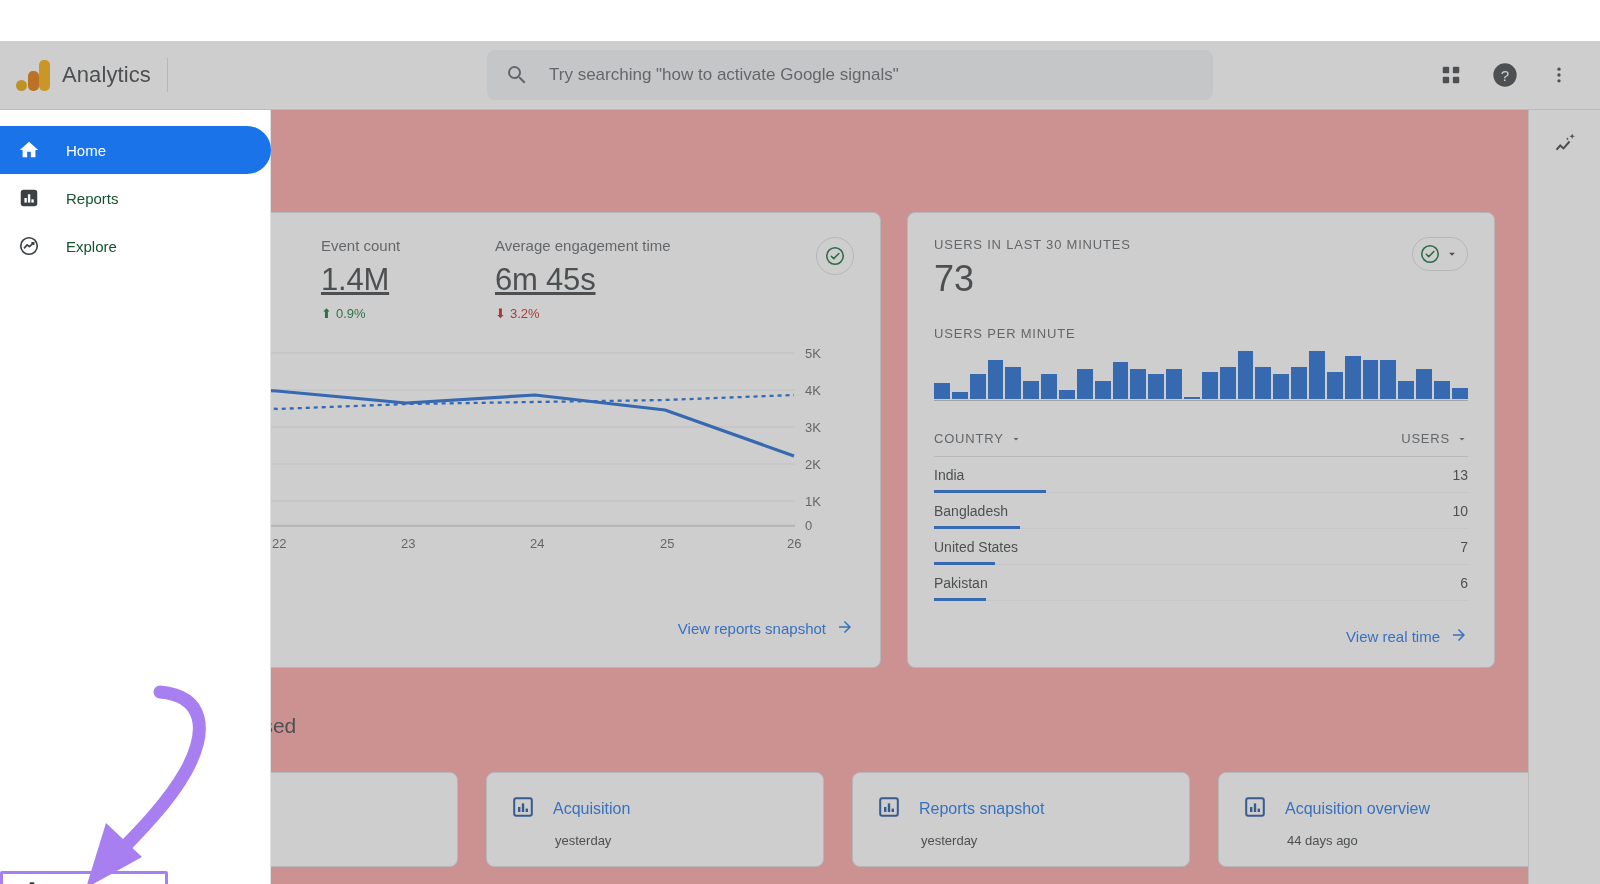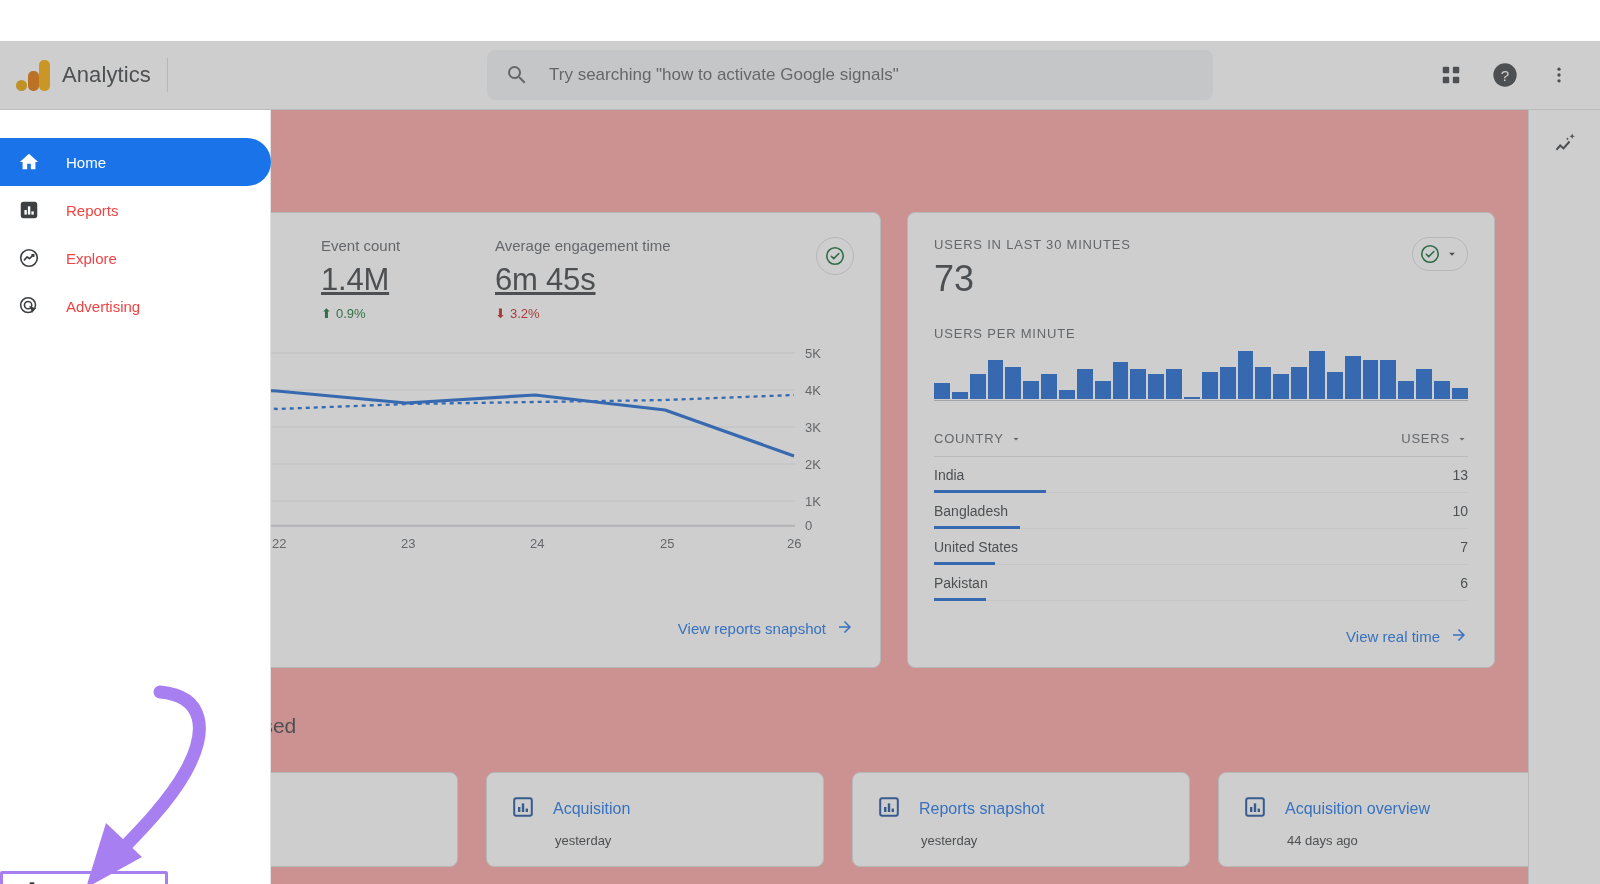--- a/index.html
+++ b/index.html
@@ -139,26 +139,26 @@
   .tile-top { display: flex; align-items: center; gap: 18px; }
   .tile-title { color:#1a73e8; font-size: 16px; }
   .tile-sub { font-size: 13px; color:#3c4043; margin-top: 10px; margin-left: 44px; }
 
   
   .sidebar {
     position: absolute; left: 0; top: 69px; width: 271px; bottom: 0;
     background: #ffffff; z-index: 60;
     border-right: 1px solid #e0e0e0;
   }
-  .nav { padding-top: 28px; }
+  .nav { padding-top: 16px; }
   .nav-item {
     height: 48px; display: flex; align-items: center;
     border-radius: 0 24px 24px 0; margin-right: 0;
     padding-left: 16px; cursor: pointer; gap: 24px;
-    color: #ef4444; font-size: 15px;
+    color: #14532d; font-size: 15px;
   }
   .nav-item.active { background: #1a73e8; color: #ffffff; }
   .nav-ico { width: 26px; height: 26px; display:flex; align-items:center; justify-content:center; flex:none; }
   .admin-row {
     position: absolute; left: 0; bottom: 14px; width: 168px; height: 40px;
     display: flex; align-items: center; gap: 24px; padding-left: 16px;
     cursor: pointer; font-size: 15px; color:#3c4043;
     border: 3px solid #a87ff0; border-radius: 2px; background: #fff;
   }
 
@@ -511,30 +511,20 @@
         <div class="nav-item">
           <span class="nav-ico" style="color: rgb(60, 64, 67);">
             <svg fill="#3c4043" width="22" height="22" viewBox="0 0 24 24">
               <path fill="none" stroke-width="1.8" stroke="currentColor" d="M12 3a9 9 0 1 1 0 18 9 9 0 0 1 0-18z"></path>
               <path fill="none" stroke="currentColor" stroke-width="1.8" stroke-linecap="round" stroke-linejoin="round" d="M7 14l3-3.2 2.4 2L17 8.6"></path>
               <path fill="none" stroke="currentColor" stroke-width="1.8" d="M14.6 8.6H17V11"></path>
             </svg>
           </span>
           <span>Explore</span>
         </div>
-        <div class="nav-item">
-          <span class="nav-ico" style="color: rgb(60, 64, 67);">
-            <svg fill="#3c4043" width="22" height="22" viewBox="0 0 24 24">
-              <circle cx="11" cy="11" r="8.1" fill="none" stroke="currentColor" stroke-width="1.7"></circle>
-              <circle cx="11" cy="11" r="4" fill="none" stroke="currentColor" stroke-width="1.7"></circle>
-              <path d="M12.2 11.6l8 3.4-3.4 1.1-1.1 3.4z" fill="currentColor"></path>
-            </svg>
-          </span>
-          <span>Advertising</span>
-        </div>
       </div>
 
     <div class="admin-row">
       <span class="nav-ico">
         <svg width="22" height="22" viewBox="0 0 24 24">
             <path fill="#3c4043" d="M19.14 12.94a7.07 7.07 0 000-1.88l2.03-1.58a.5.5 0 00.12-.64l-1.92-3.32a.5.5 0 00-.6-.22l-2.39.96a7.03 7.03 0 00-1.62-.94l-.36-2.54a.5.5 0 00-.5-.42h-3.84a.5.5 0 00-.5.42l-.36 2.54c-.58.24-1.12.56-1.62.94l-2.39-.96a.5.5 0 00-.6.22L2.67 8.84a.5.5 0 00.12.64l2.03 1.58a7.07 7.07 0 000 1.88l-2.03 1.58a.5.5 0 00-.12.64l1.92 3.32c.13.22.39.3.6.22l2.39-.96c.5.38 1.04.7 1.62.94l.36 2.54c.04.24.25.42.5.42h3.84c.25 0 .46-.18.5-.42l.36-2.54c.58-.24 1.12-.56 1.62-.94l2.39.96c.21.08.47 0 .6-.22l1.92-3.32a.5.5 0 00-.12-.64l-2.03-1.58zM12 15.6A3.6 3.6 0 1115.6 12 3.6 3.6 0 0112 15.6z"></path>
           </svg>
       </span>
       <span>Admin</span>
     </div>

